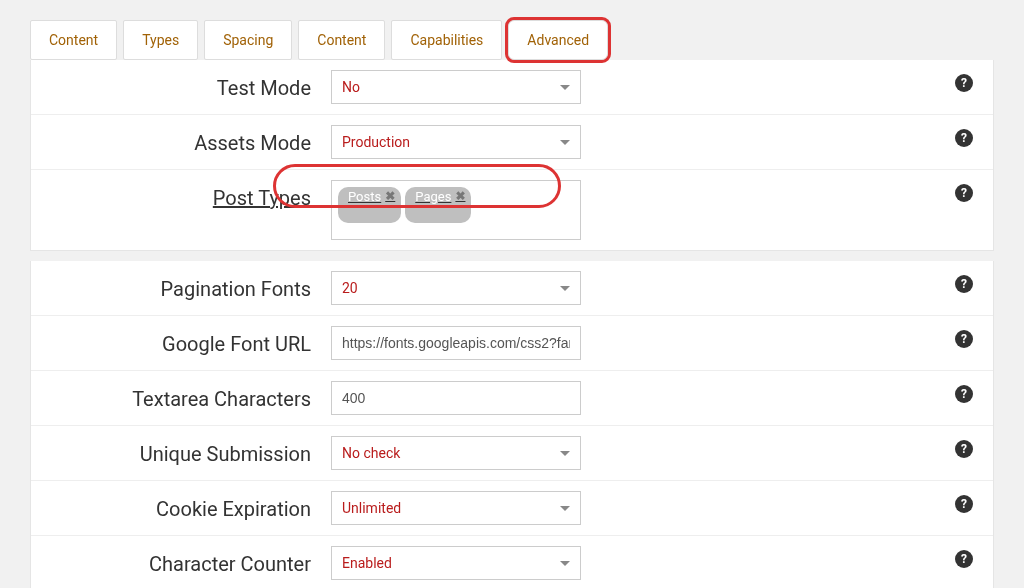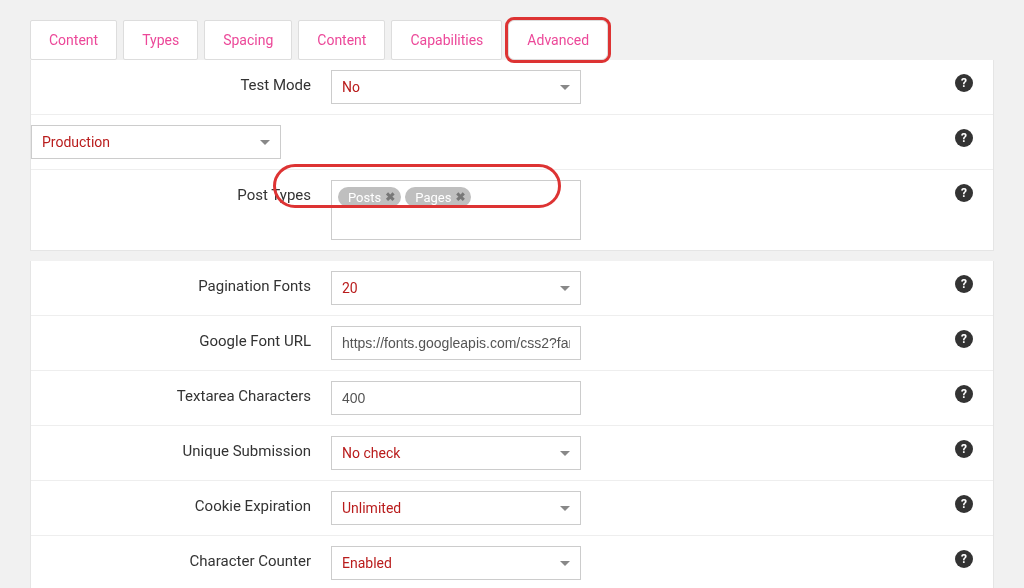--- a/index.html
+++ b/index.html
@@ -13,21 +13,21 @@
     .tabs {
       display: flex;
       gap: 6px;
       margin-bottom: 0;
     }
     .tab {
       background: #fff;
       border: 1px solid #ddd;
       padding: 11px 18px;
       font-size: 14px;
-      color: #ec4899;
+      color: #a16207;
       cursor: pointer;
       border-radius: 2px;
       position: relative;
     }
     .tab.highlighted {
       box-shadow: 0 0 0 3px #d33;
       border-radius: 6px;
     }
     .form-table {
       background: #fff;
@@ -42,21 +42,21 @@
       padding: 10px 20px 10px 0;
       position: relative;
     }
     .form-row:last-child { border-bottom: none; }
     .form-label {
       width: 300px;
       text-align: right;
       padding-right: 20px;
       padding-top: 6px;
       color: #333;
-      font-size: 15px;
+      font-size: 20px;
     }
     .form-control-wrap {
       width: 250px;
       position: relative;
     }
     .select-wrap {
       position: relative;
       border: 1px solid #ccc;
       background: #fff;
       height: 34px;
@@ -93,23 +93,22 @@
       gap: 4px;
       align-content: flex-start;
     }
     .tag {
       background: #bfbfbf;
       color: #fff;
       border-radius: 10px;
       padding: 2px 6px 2px 10px;
       font-size: 13px;
       display: inline-flex;
-      align-items: center;
       gap: 4px;
-      height: 20px;
+      height: 36px;
     }
     .tag .xg {
       font-weight: bold;
       color: #777;
       font-size: 12px;
     }
     .help-icon {
       position: absolute;
       right: 20px;
       top: 14px;
@@ -157,30 +156,31 @@
     <div class="form-control-wrap">
       <div class="select-wrap">
         <span class="select-text">No</span>
         <span class="caret"></span>
       </div>
     </div>
     <div class="help-icon">?</div>
   </div>
 
   <div class="form-row">
+    <div class="form-label">Assets Mode</div>
     <div class="form-control-wrap">
       <div class="select-wrap">
         <span class="select-text">Production</span>
         <span class="caret"></span>
       </div>
     </div>
     <div class="help-icon">?</div>
   </div>
 
-  <div class="form-row" style="position:relative;">
+  <div class="form-row" style="position:relative;text-decoration:underline;">
     <div class="form-label">Post Types</div>
     <div class="form-control-wrap">
       <div class="tag-input">
         <span class="tag">
           <span>Posts</span>
           <span class="xg">✖</span>
         </span>
         <span class="tag">
           <span>Pages</span>
           <span class="xg">✖</span>

